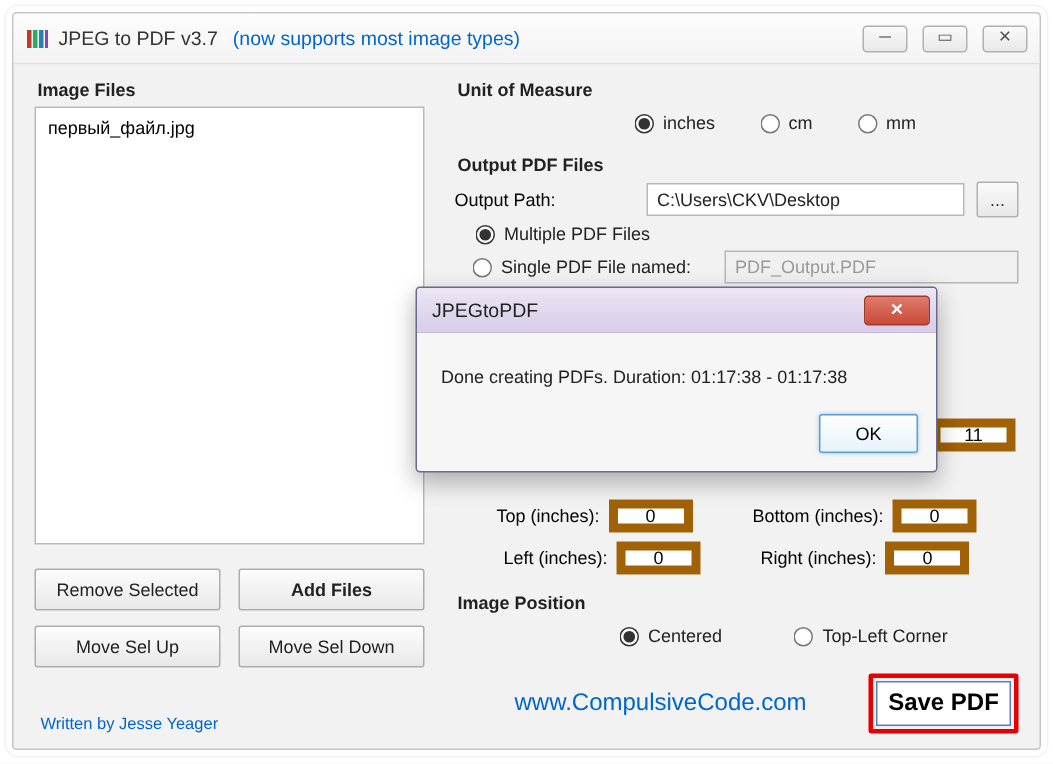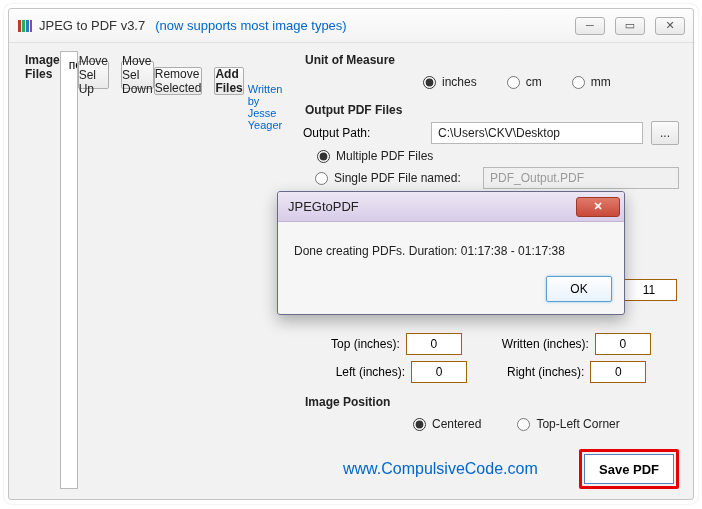--- a/index.html
+++ b/index.html
@@ -8,47 +8,47 @@
   .window { border: 1px solid #c5c5c8; border-radius: 3px; background: #f2f2f2; width: 100%; height: 100%; position: relative; }
   .titlebar { height: 34px; display: flex; align-items: center; padding: 0 8px; background: linear-gradient(#fdfdfd,#f3f3f3); border-bottom: 1px solid #e0e0e0; border-radius: 3px 3px 0 0; }
   .titlebar .appicon { width: 16px; height: 16px; margin-right: 6px; }
   .titlebar .appicon svg { display:block; }
   .titlebar .title { font-size: 13px; color: #333; }
   .titlebar .subtitle { font-size: 13px; color: #0066cc; margin-left: 10px; }
   .winbtns { margin-left: auto; display: flex; gap: 10px; }
   .winbtn { width: 30px; height: 18px; border: 1px solid #b0b0b0; border-radius: 3px; background: linear-gradient(#fafafa,#e8e8e8); display: flex; align-items: center; justify-content: center; font-size: 11px; color: #555; cursor: default; }
   .winbtn span { line-height: 1; }
   .body { padding: 8px 14px 10px 14px; display: flex; gap: 20px; height: calc(100% - 34px); }
-  .col-left { width: 260px; display: flex; flex-direction: row; justify-content: center; }
+  .col-left { width: 260px; display: flex; flex-direction: column; justify-content: center; }
   .col-right { flex: 1; display: flex; flex-direction: column; }
   .grouphead { font-size: 12px; font-weight: bold; color: #222; margin: 2px 0 4px 2px; }
   .filelist { flex: 1; border: 1px solid #b8b8b8; background: #fff; padding: 6px 8px; font-size: 12px; overflow: auto; }
   .btnrow { display: flex; gap: 12px; margin-top: 10px; }
   .btnrow.gap2 { margin-top: 16px; }
   .btn { flex: 1; height: 28px; border: 1px solid #adadad; background: linear-gradient(#fcfcfc,#e9e9e9); font-size: 12px; color: #222; display: flex; align-items: center; justify-content: center; border-radius: 2px; cursor: default; }
   .btn.bold { font-weight: bold; }
   .credit { font-size: 11px; color: #0066cc; margin-top: 32px; padding-left: 4px; }
   .section { margin-bottom: 8px; }
   .radios { display: flex; gap: 30px; padding: 4px 0 4px 120px; align-items: center; }
   .radio { display: flex; align-items: center; gap: 6px; font-size: 12px; color: #222; }
   .radio input { accent-color: #333; margin:0; }
   .fieldrow { display: flex; align-items: center; gap: 8px; font-size: 12px; margin: 4px 0; }
   .fieldrow .lbl { width: 120px; }
   .txt { flex: 1; height: 22px; border: 1px solid #b8b8b8; background: #fff; padding: 0 6px; font-size: 12px; color: #222; }
   .txt.disabled { background: #f0f0f0; color: #9a9a9a; }
   .smallbtn { width: 28px; height: 24px; border: 1px solid #b0b0b0; background: linear-gradient(#fafafa,#e8e8e8); display: flex; align-items: center; justify-content: center; font-size: 12px; color:#333; border-radius: 2px; cursor:default;}
   .indented { padding-left: 14px; }
   .sizerow { display: flex; gap: 16px; align-items: center; font-size: 12px; margin-top: 6px; }
   .sizerow .cell { display: flex; align-items: center; gap: 6px; }
-  .numbox { width: 56px; height: 22px; border: 1px solid #a16207; background: #fff; text-align: center; font-size: 12px; display:flex; align-items:center; justify-content:center;}
-  .posrow { display: flex; gap: 36px; padding: 4px 0 4px 110px; align-items: center; }
+  .numbox { width: 56px; height: 22px; border: 6px solid #a16207; background: #fff; text-align: center; font-size: 12px; display:flex; align-items:center; justify-content:center;}
+  .posrow { display: flex; gap: 48px; padding: 4px 0 4px 110px; align-items: center; }
   .footer { display: flex; align-items: center; margin-top: auto; padding-top: 6px; }
   .weblink { font-size: 16px; color: #0066cc; margin-left: 40px; }
   .savebtn-wrap { margin-left: auto; border: 3px solid #e60000; padding: 2px; border-radius: 2px; }
-  .savebtn { width: 90px; height: 30px; border: 1px solid #5a7fbf; background: #fff; font-size: 13px; font-weight: bold; display:flex; align-items:center; justify-content:center;}
+  .savebtn { width: 90px; height: 30px; border: 1px solid #5a7fbf; background: #fff; font-size: 16px; font-weight: bold; display:flex; align-items:center; justify-content:center;}
   .hiddenfiller { height: 78px; }
 
   
   .dialog { position: absolute; left: 268px; top: 182px; width: 348px; border: 1px solid #6a6a8a; border-radius: 3px; box-shadow: 0 6px 16px rgba(0,0,0,0.3); background: #f6f6f6; z-index: 10; }
   .dialog .dtitle { height: 30px; background: linear-gradient(#ece6f4,#d8cce8); border-bottom: 1px solid #c0b6d2; display: flex; align-items: center; padding: 0 4px 0 10px; font-size: 13px; color: #222; border-radius: 3px 3px 0 0;}
   .dialog .dclose { margin-left: auto; width: 44px; height: 20px; background: linear-gradient(#e07a6a,#c84a3a); border: 1px solid #a03828; border-radius: 3px; display:flex; align-items:center; justify-content:center; color:#fff; font-size:11px; font-weight:bold; cursor:default;}
   .dialog .dbody { padding: 22px 16px 10px 16px; font-size: 12px; color: #222; }
   .dialog .dbtns { display:flex; justify-content:flex-end; padding: 8px 12px 12px 12px; }
   .dialog .okbtn { width: 66px; height: 26px; border: 1px solid #5a9fd4; background: linear-gradient(#fefefe,#e8f2fb); border-radius: 2px; font-size:12px; display:flex; align-items:center; justify-content:center; box-shadow: 0 0 3px rgba(90,159,212,0.6); cursor:default;}
 </style>
@@ -82,27 +82,27 @@
     </div>
   </div>
 
   <div class="body">
 
     <div class="col-left">
       <div class="grouphead">Image Files</div>
       <div class="filelist">
         <div>первый_файл.jpg</div>
       </div>
+      <div class="btnrow gap2">
+        <div class="btn">Remove Selected</div>
+        <div class="btn bold">Add Files</div>
+      </div>
       <div class="btnrow">
         <div class="btn">Move Sel Up</div>
         <div class="btn">Move Sel Down</div>
-      </div>
-      <div class="btnrow gap2">
-        <div class="btn">Remove Selected</div>
-        <div class="btn bold">Add Files</div>
       </div>
       <div class="credit">Written by Jesse Yeager</div>
     </div>
 
     <div class="col-right">
       <div class="section">
         <div class="grouphead">Unit of Measure</div>
         <div class="radios">
           <label class="radio">
                 <input type="radio" checked="" style="">
@@ -146,21 +146,21 @@
       <div class="fieldrow" style="justify-content:flex-end; padding-right:2px;">
         <div class="numbox">11</div>
       </div>
 
       <div class="sizerow" style="justify-content:center; gap:40px; margin-top:28px;">
         <div class="cell">
               <span>Top (inches):</span>
               <div class="numbox">0</div>
             </div>
         <div class="cell">
-              <span>Written (inches):</span>
+              <span>Bottom (inches):</span>
               <div class="numbox">0</div>
             </div>
       </div>
       <div class="sizerow" style="justify-content:center; gap:40px;">
         <div class="cell">
               <span>Left (inches):</span>
               <div class="numbox">0</div>
             </div>
         <div class="cell">
               <span>Right (inches):</span>

